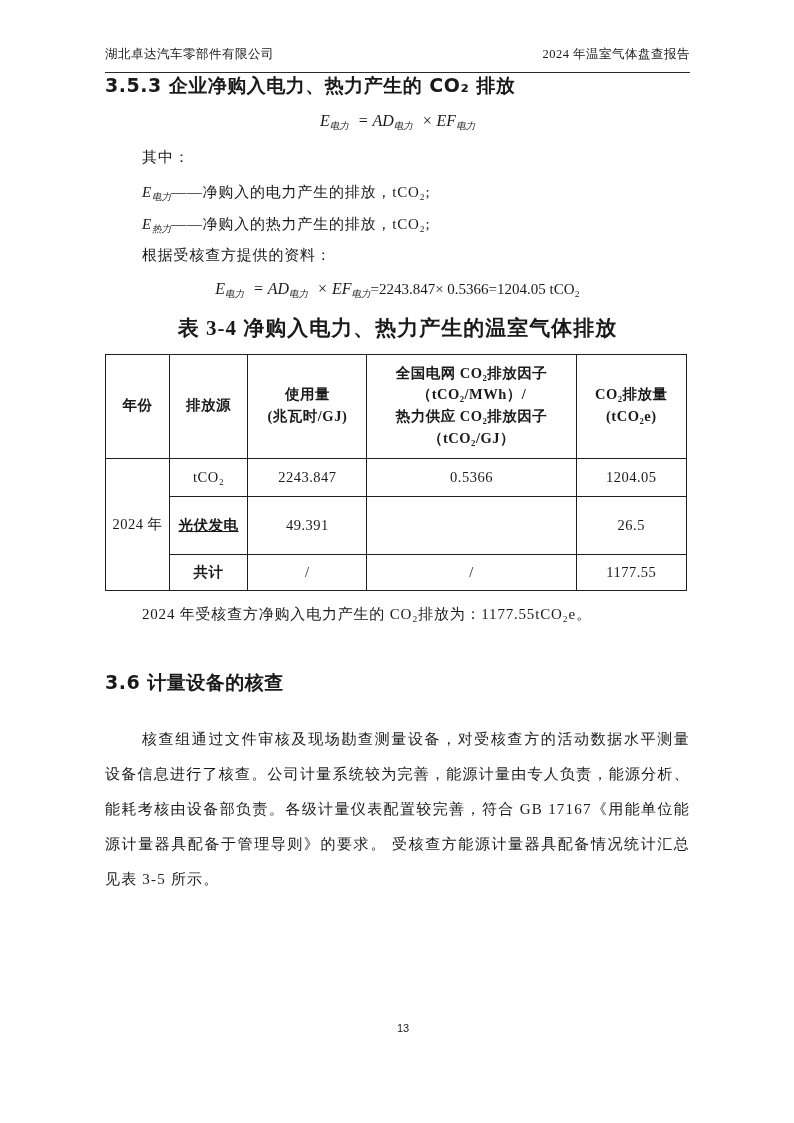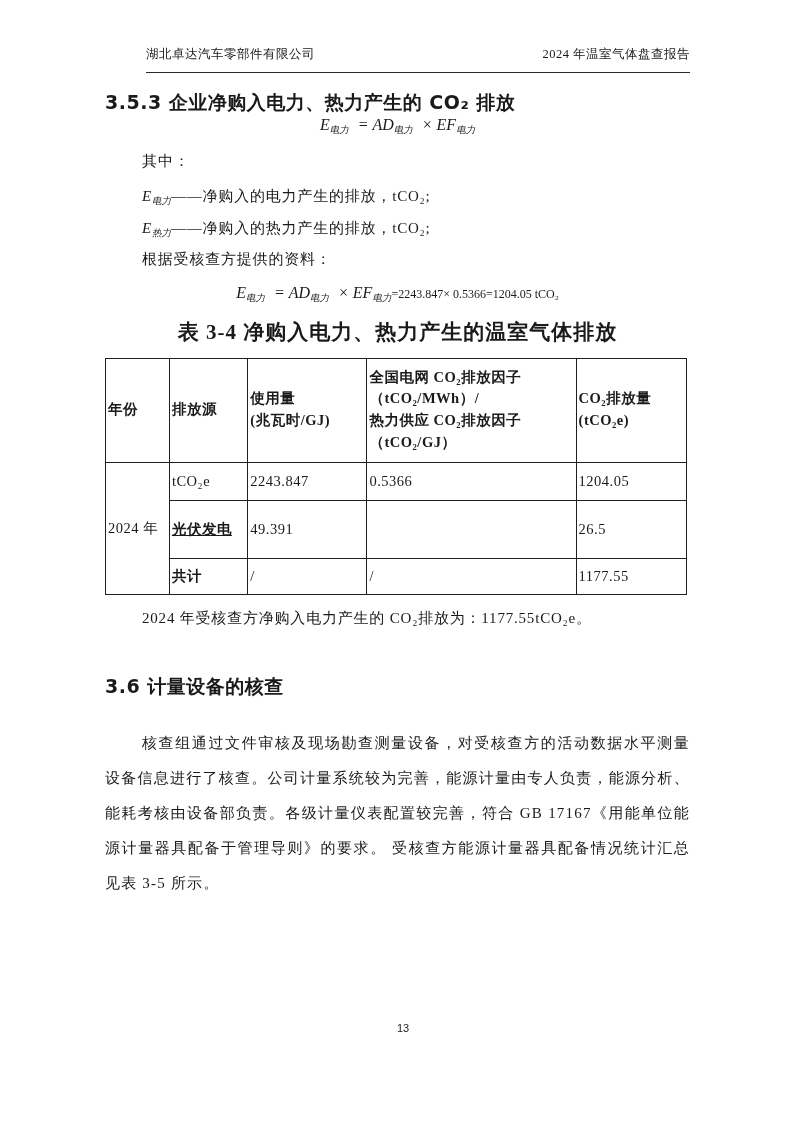--- a/index.html
+++ b/index.html
@@ -18,51 +18,50 @@
 
   
   .doc-header {
     display: flex;
     justify-content: space-between;
     align-items: flex-end;
     font-size: 12.5px;
     padding-bottom: 9px;
     border-bottom: 1.2px solid #2a2a2a;
     letter-spacing: 0.5px;
-    margin-left: 41px;
   }
 
   
   .h353 {
-    margin-top: 17px;
     font-family: "DejaVu Sans", "Liberation Sans", sans-serif;
     font-weight: bold;
     font-size: 19px;
     letter-spacing: 0.5px;
   }
   .h36 {
     margin-top: 46px;
     font-family: "DejaVu Sans", "Liberation Sans", sans-serif;
     font-weight: bold;
     font-size: 19px;
     letter-spacing: 0.5px;
   }
 
   .body-text { font-size: 15px; letter-spacing: 1px; }
 
   .intro { margin-top: 29px; margin-left: 37px; }
 
   .formula {
+    margin-top: 13px;
     text-align: center;
     font-size: 16px;
   }
   .fvar { font-style: italic; margin-left: 5px; }
   .fvar.first { margin-left: 0; }
   .fsub { font-style: italic; font-size: 9.5px; vertical-align: -3px; letter-spacing: 0; }
-  .ftail { font-size: 12px; }
+  .ftail { font-size: 15px; }
 
   .qizhong { margin-top: 15px; margin-left: 37px; }
 
   .defs { margin-top: 10px; margin-left: 37px; }
   .def-line { height: 31.5px; line-height: 31.5px; font-size: 15px; letter-spacing: 0.8px; }
 
   .calc { margin-top: 8px; }
 
   .tbl-caption {
     margin-top: 13px;
@@ -73,21 +72,21 @@
   }
 
   table.emis {
     margin-top: 12px;
     width: 582px;
     border-collapse: collapse;
     table-layout: fixed;
   }
   table.emis th, table.emis td {
     border: 1.5px solid #1f1f1f;
-    text-align: left;
+    text-align: center;
     vertical-align: middle;
     font-size: 14.5px;
     letter-spacing: 0.5px;
     padding: 8px 2px;
   }
   table.emis th { font-weight: bold; line-height: 1.5; }
   .pre { white-space: pre-line; }
   .row-h { height: 92px; }
   .r1 { height: 38px; }
   .r2 { height: 58px; }
@@ -172,21 +171,21 @@
 (兆瓦时/GJ)</th>
         <th class="pre">全国电网 CO₂排放因子
 （tCO₂/MWh）/
 热力供应 CO₂排放因子
 （tCO₂/GJ）</th>
         <th class="pre">CO₂排放量
 (tCO₂e)</th>
       </tr>
       <tr class="r1">
         <td rowspan="3">2024 年</td>
-        <td>tCO₂e</td>
+        <td>tCO₂</td>
         <td>2243.847</td>
         <td>0.5366</td>
         <td>1204.05</td>
       </tr>
       <tr class="r2">
         <td class="src-top">光伏发电</td>
         <td>49.391</td>
         <td></td>
         <td>26.5</td>
       </tr>

